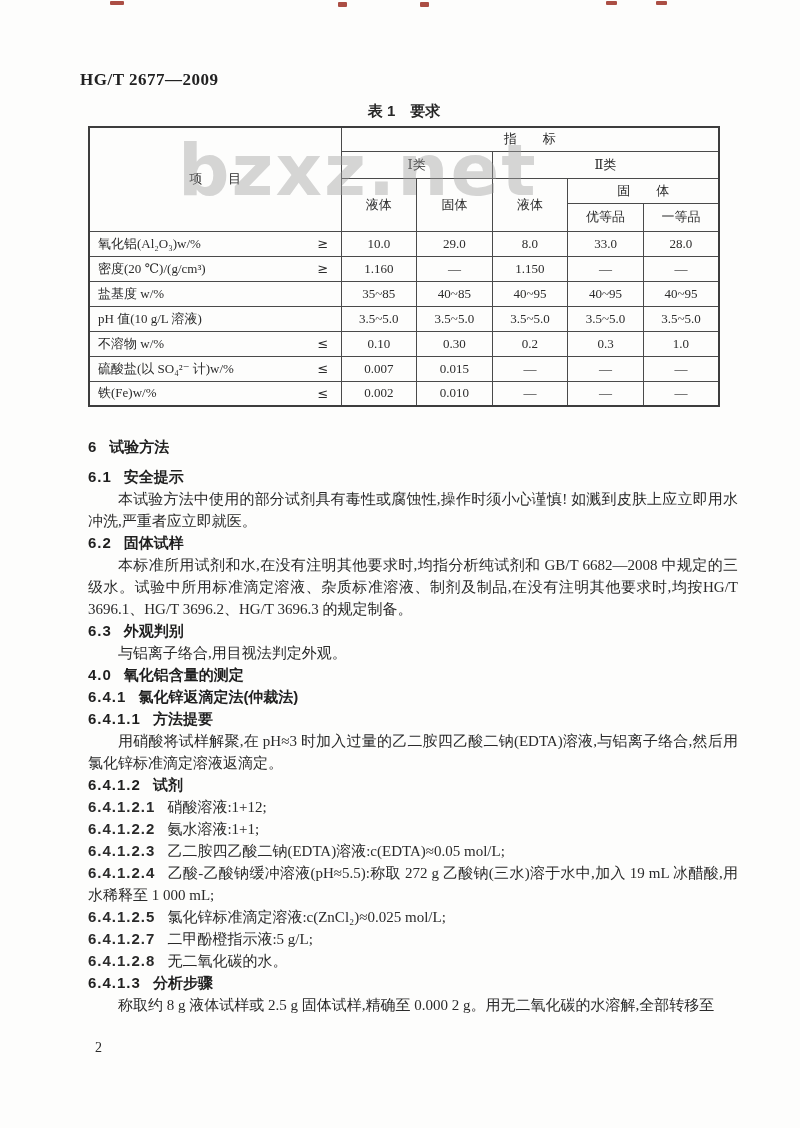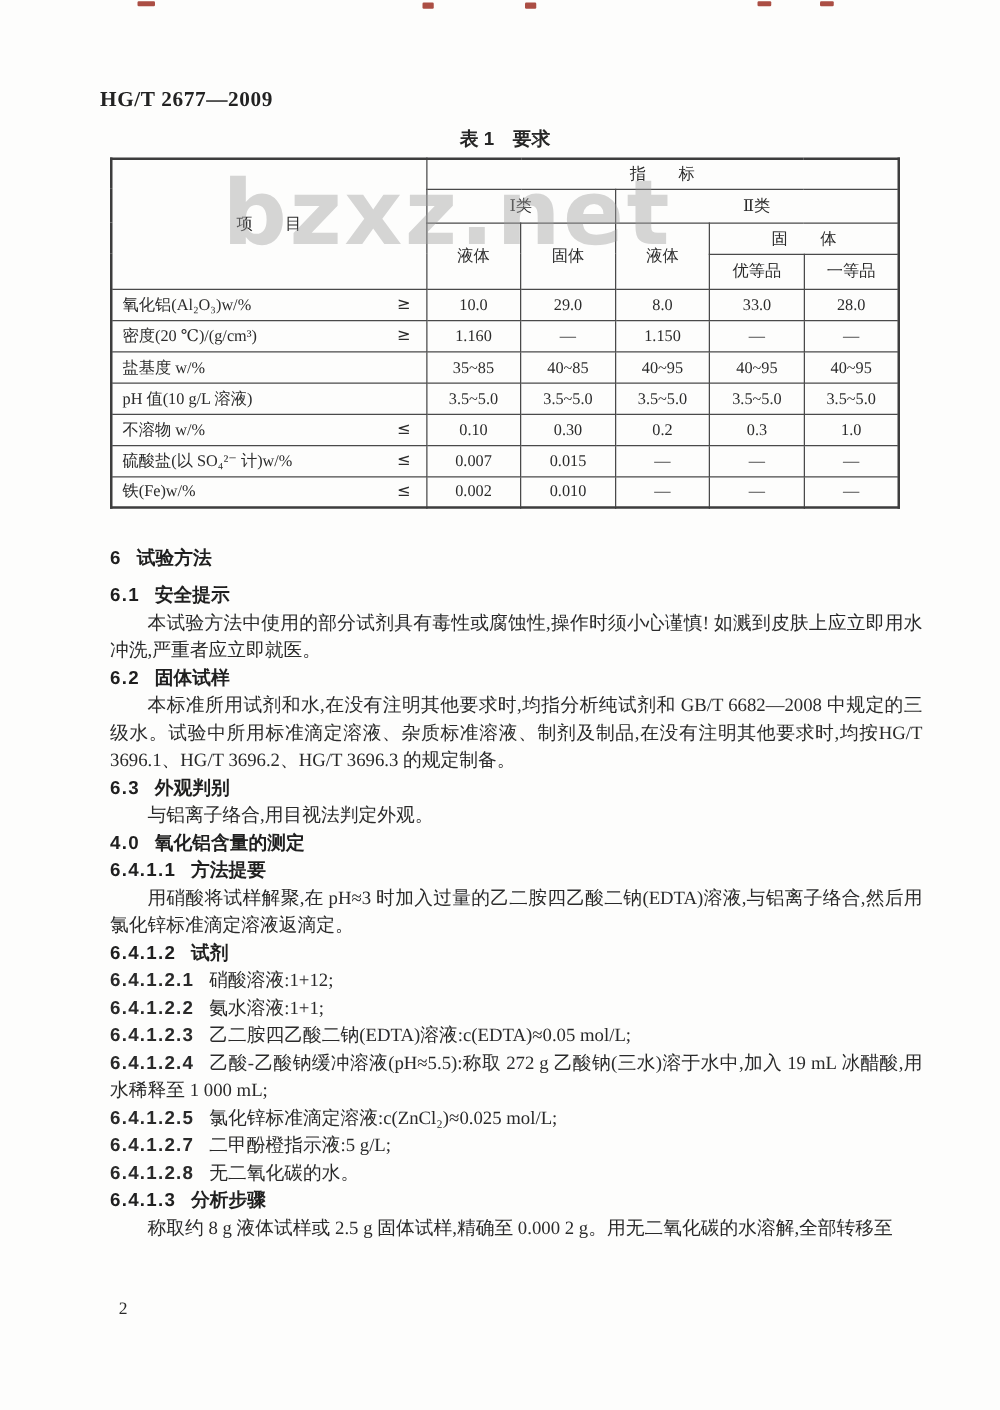--- a/index.html
+++ b/index.html
@@ -256,20 +256,21 @@
 
   <div class="content">
     <div class="h mb8"><span class="num">6</span><span>试验方法</span></div>
     <div class="h"><span class="num">6.1</span><span>安全提示</span></div>
     <div class="p">本试验方法中使用的部分试剂具有毒性或腐蚀性,操作时须小心谨慎! 如溅到皮肤上应立即用水冲洗,严重者应立即就医。</div>
     <div class="h"><span class="num">6.2</span><span>固体试样</span></div>
     <div class="p">本标准所用试剂和水,在没有注明其他要求时,均指分析纯试剂和 GB/T 6682—2008 中规定的三级水。试验中所用标准滴定溶液、杂质标准溶液、制剂及制品,在没有注明其他要求时,均按HG/T 3696.1、HG/T 3696.2、HG/T 3696.3 的规定制备。</div>
     <div class="h"><span class="num">6.3</span><span>外观判别</span></div>
     <div class="p">与铝离子络合,用目视法判定外观。</div>
     <div class="h"><span class="num">4.0</span><span>氧化铝含量的测定</span></div>
+    <div class="h"><span class="num">6.4.1</span><span>氯化锌返滴定法(仲裁法)</span></div>
     <div class="h"><span class="num">6.4.1.1</span><span>方法提要</span></div>
     <div class="p">用硝酸将试样解聚,在 pH≈3 时加入过量的乙二胺四乙酸二钠(EDTA)溶液,与铝离子络合,然后用氯化锌标准滴定溶液返滴定。</div>
     <div class="h"><span class="num">6.4.1.2</span><span>试剂</span></div>
     <div class="c"><span class="num">6.4.1.2.1</span><span>硝酸溶液:1+12;</span></div>
     <div class="c"><span class="num">6.4.1.2.2</span><span>氨水溶液:1+1;</span></div>
     <div class="c"><span class="num">6.4.1.2.3</span><span>乙二胺四乙酸二钠(EDTA)溶液:c(EDTA)≈0.05 mol/L;</span></div>
     <div class="c"><span class="num">6.4.1.2.4</span><span>乙酸-乙酸钠缓冲溶液(pH≈5.5):称取 272 g 乙酸钠(三水)溶于水中,加入 19 mL 冰醋酸,用水稀释至 1 000 mL;</span></div>
     <div class="c"><span class="num">6.4.1.2.5</span><span>氯化锌标准滴定溶液:c(ZnCl₂)≈0.025 mol/L;</span></div>
     <div class="c"><span class="num">6.4.1.2.7</span><span>二甲酚橙指示液:5 g/L;</span></div>
     <div class="c"><span class="num">6.4.1.2.8</span><span>无二氧化碳的水。</span></div>

